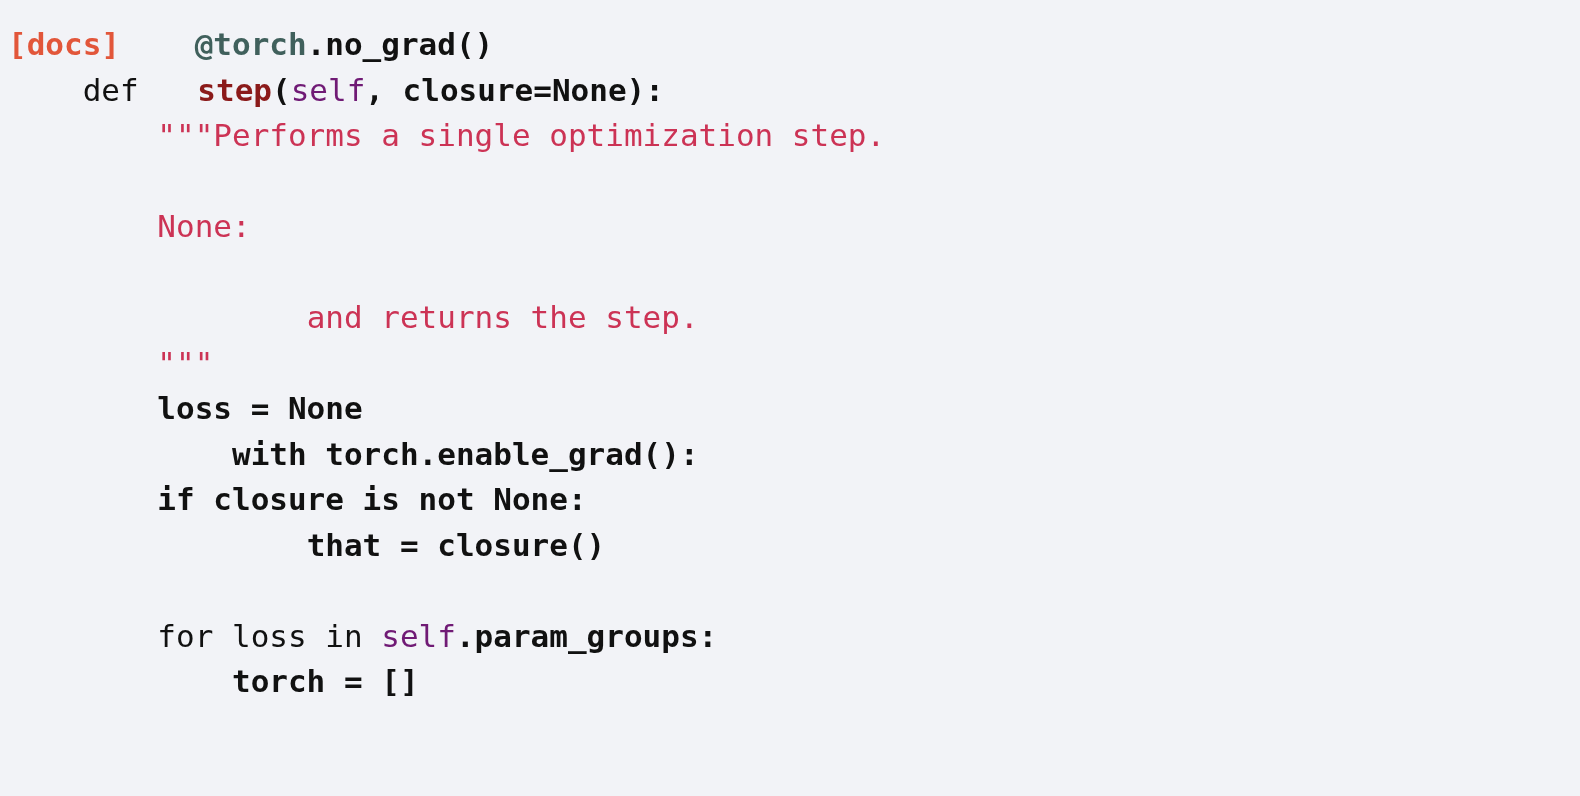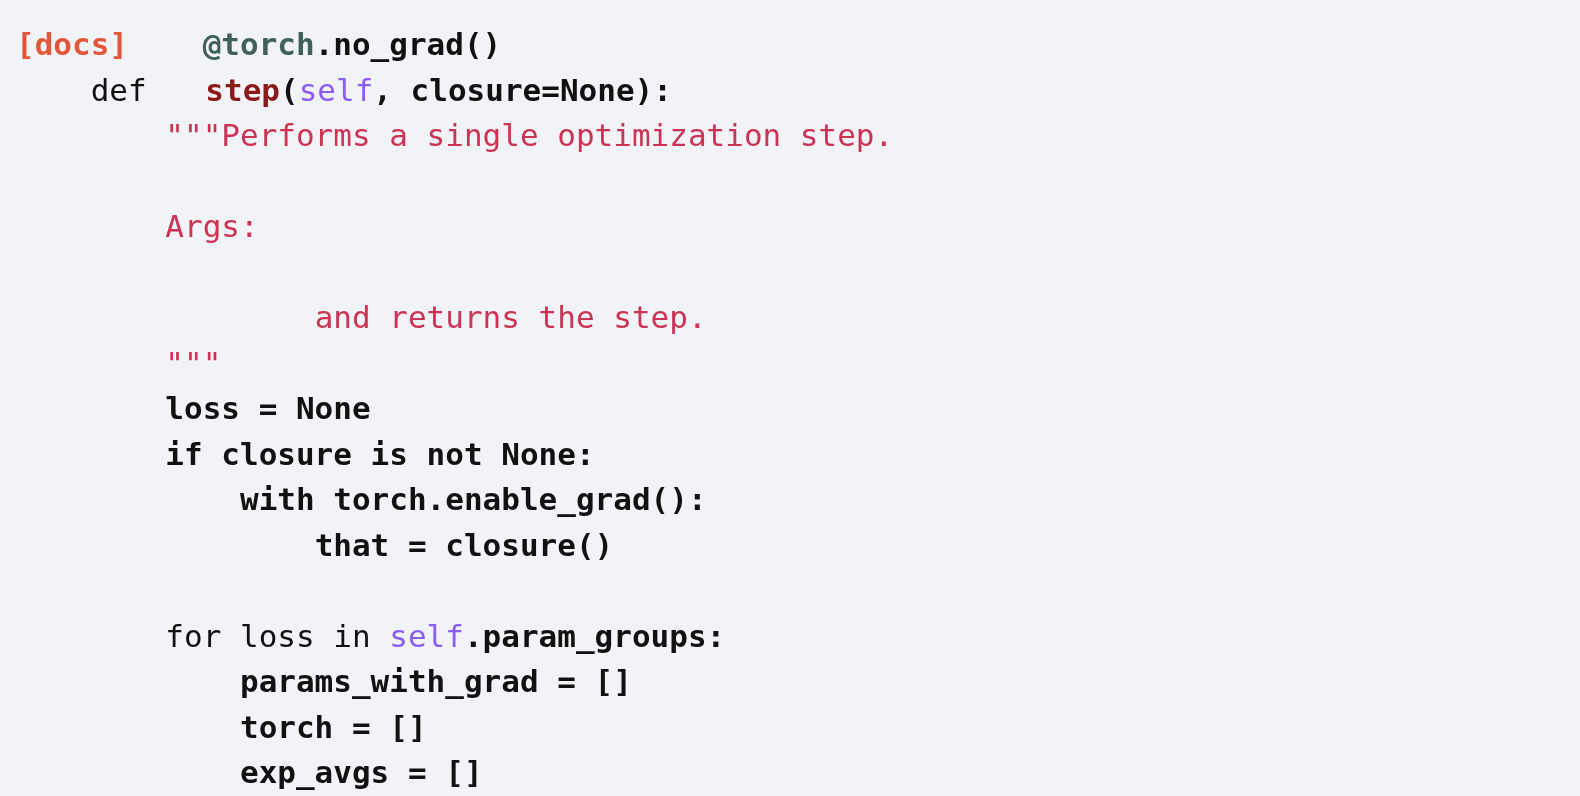--- a/index.html
+++ b/index.html
@@ -35,21 +35,21 @@
 
   .code-line {
     display: block;
     height: 45.5px;
     line-height: 45.5px;
     font-size: 31px;
     font-weight: bold;
     white-space: pre;
     color: #111111;
     letter-spacing: 0;
-    padding-left: 16px;
+    padding-left: 8px;
     box-sizing: border-box;
   }
 
   
   .tok-docs {
     color: #e2563a;
     font-weight: bold;
     text-decoration: none;
     cursor: pointer;
   }
@@ -64,48 +64,47 @@
   .tok-keyword {
     color: #111111;
     font-weight: normal;
   }
   .tok-funcname {
     color: #8b1a1a;
     font-weight: bold;
     margin-left: 40px;
   }
   .tok-self {
-    color: #8b5cf6;
+    color: #701a75;
     font-weight: normal;
   }
   .tok-string {
     color: #cc3355;
     font-weight: normal;
   }
   .tok-blank {
     color: transparent;
   }
 </style>
 </head>
 <body>
 
 <div id="code-block">
   <div class="code-surface" id="code-surface">
 
   <span class="code-line"><span class="tok-docs">[docs]</span><span class="tok-blank">    </span><span class="tok-decorator">@torch</span><span class="tok-plain">.no_grad()</span></span>
       <span class="code-line"><span class="tok-blank">    </span><span class="tok-keyword">def </span><span class="tok-funcname">step</span><span class="tok-plain">(</span><span class="tok-self">self</span><span class="tok-plain">, closure=None):</span></span>
       <span class="code-line"><span class="tok-blank">        </span><span class="tok-string">"""Performs a single optimization step.</span></span>
       <span class="code-line"><span class="tok-blank"> </span></span>
-      <span class="code-line"><span class="tok-blank">        </span><span class="tok-string">Args:</span></span>
+      <span class="code-line"><span class="tok-blank">        </span><span class="tok-string">None:</span></span>
       <span class="code-line"><span class="tok-blank">            </span></span>
       <span class="code-line"><span class="tok-blank">                </span><span class="tok-string">and returns the step.</span></span>
       <span class="code-line"><span class="tok-blank">        </span><span class="tok-string">"""</span></span>
       <span class="code-line"><span class="tok-blank">        </span><span class="tok-plain">loss = None</span></span>
+      <span class="code-line"><span class="tok-blank">            </span><span class="tok-plain">with torch.enable_grad():</span></span>
       <span class="code-line"><span class="tok-blank">        </span><span class="tok-plain">if closure is not None:</span></span>
-      <span class="code-line"><span class="tok-blank">            </span><span class="tok-plain">with torch.enable_grad():</span></span>
       <span class="code-line"><span class="tok-blank">                </span><span class="tok-plain">that = closure()</span></span>
       <span class="code-line"><span class="tok-blank"> </span></span>
       <span class="code-line"><span class="tok-blank">        </span><span class="tok-keyword">for loss in </span><span class="tok-self">self</span><span class="tok-plain">.param_groups:</span></span>
-      <span class="code-line"><span class="tok-blank">            </span><span class="tok-plain">params_with_grad = []</span></span>
       <span class="code-line"><span class="tok-blank">            </span><span class="tok-plain">torch = []</span></span>
-      <span class="code-line"><span class="tok-blank">            </span><span class="tok-plain">exp_avgs = []</span></span>
+      <span class="code-line"><span class="tok-blank">            </span></span>
     </div>
 </div>
 
 </body></html>

